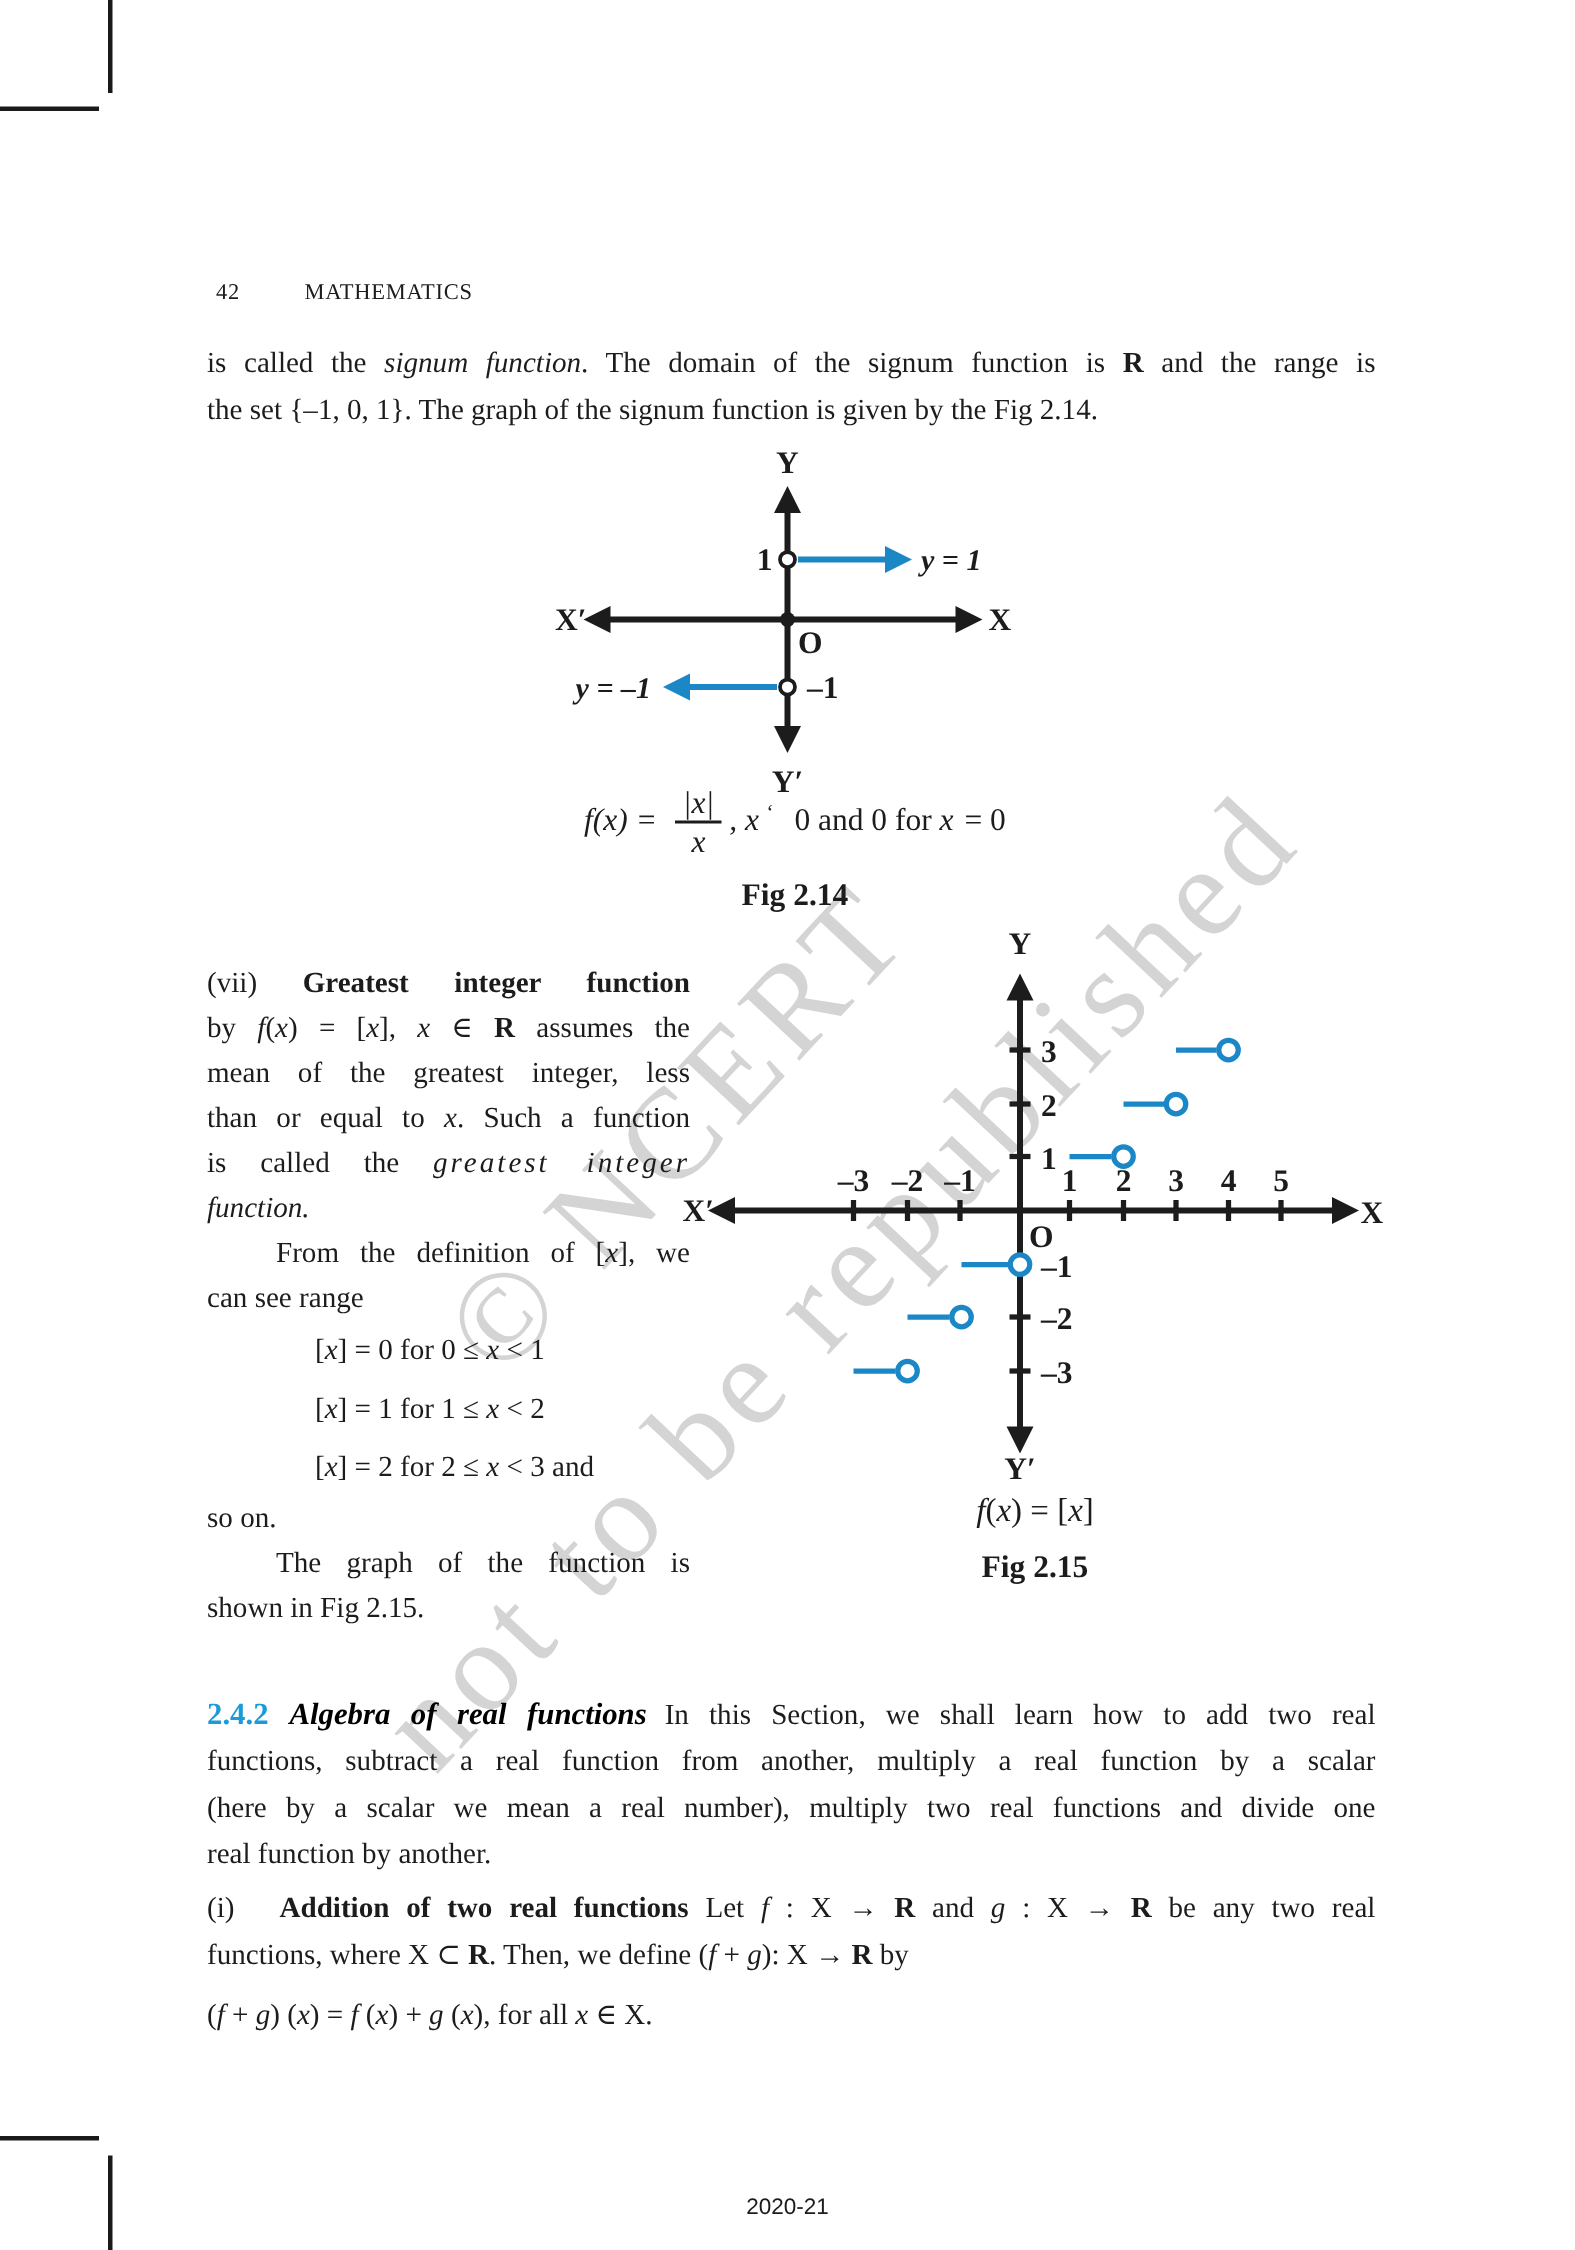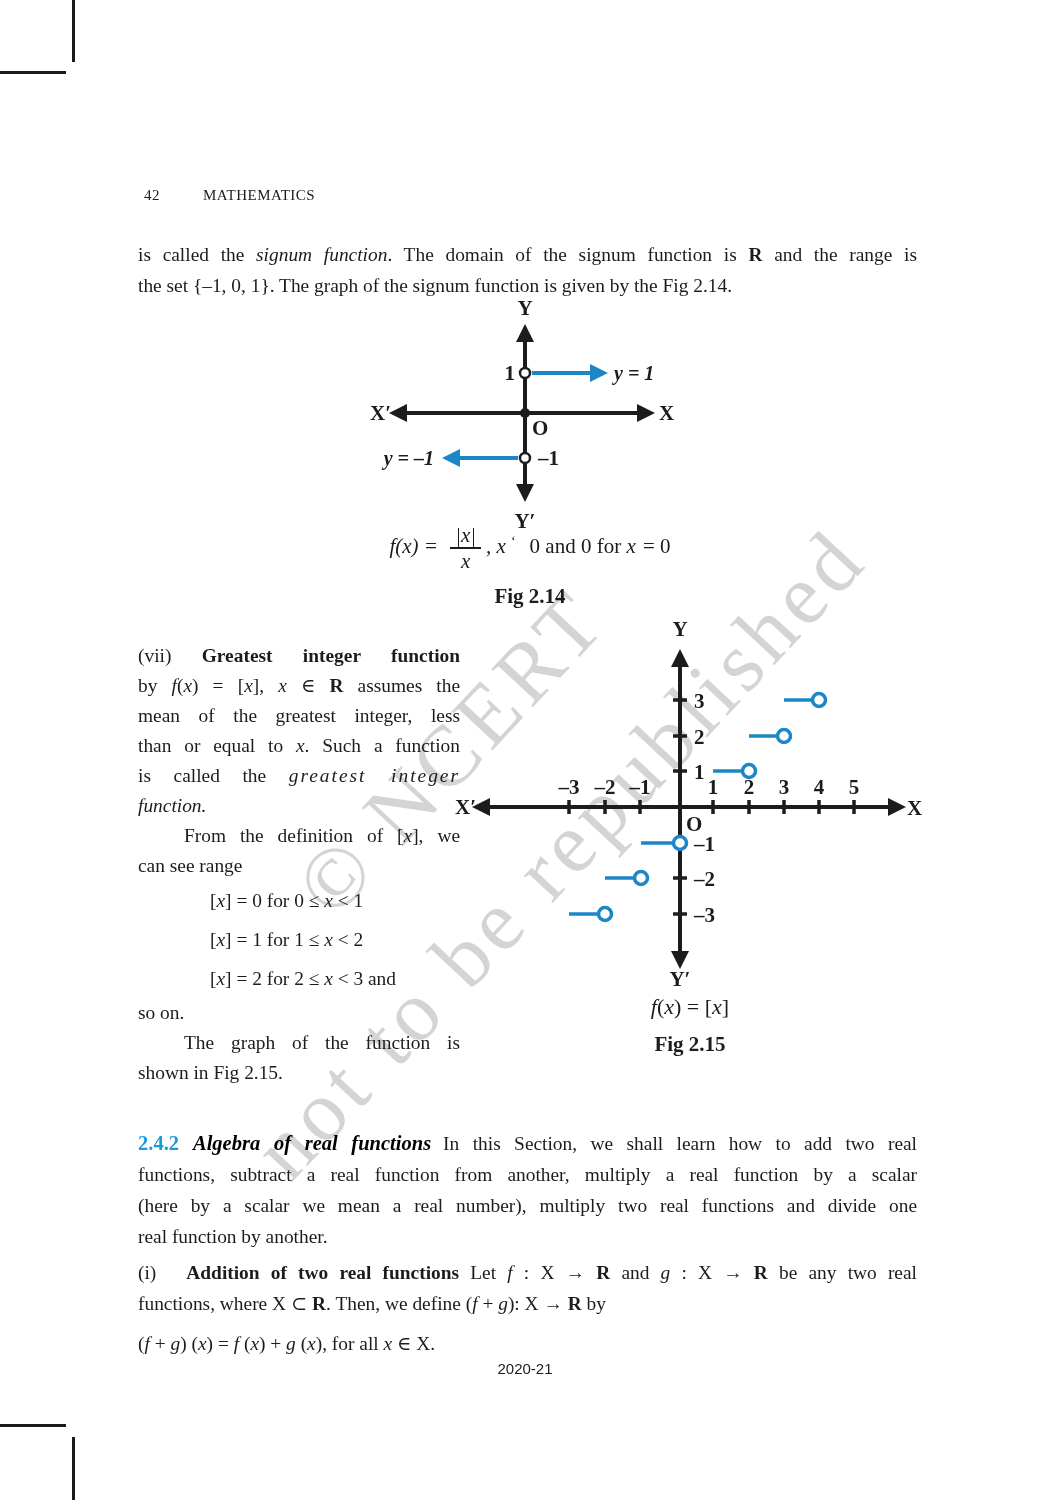--- a/index.html
+++ b/index.html
@@ -30,21 +30,21 @@
   .f214-formula{position:absolute;left:320px;top:524px;width:420px;text-align:center;
                 font-weight:normal;font-size:21px;z-index:2;}
   .f214-formula i{margin-right:2px;}
   .frac{display:inline-block;vertical-align:-15px;text-align:center;margin:0 5px;font-style:italic;}
   .frac .num{display:block;line-height:23px;padding:0 5px;font-size:21px;}
   .frac .den{display:block;border-top:2.5px solid #1c1c1c;line-height:25px;font-size:21px;}
   .neq{font-size:14px;vertical-align:7px;margin:0 14px 0 3px;}
   .figcap{position:absolute;font-weight:bold;font-size:21px;text-align:center;z-index:2;}
   .f215-formula{position:absolute;left:455px;top:994px;width:470px;text-align:center;
                 font-size:22px;z-index:2;}
-  .footer{position:absolute;left:0;top:1360px;width:1050px;text-align:center;z-index:2;
+  .footer{position:absolute;left:0;top:1463px;width:1050px;text-align:center;z-index:2;
           font-family:"Liberation Sans","DejaVu Sans",sans-serif;font-size:15px;}
   svg{z-index:2;}
   svg text{font-family:"Liberation Serif","DejaVu Serif",serif;font-weight:bold;font-size:21px;fill:#1c1c1c;}
   svg text.it{font-style:italic;font-size:20px;}
 </style>
 </head>
 <body>
 
 <div class="page">
 
@@ -55,21 +55,21 @@
 
   <div class="watermark">
     <div>© NCERT</div>
     <div>not to be republished</div>
   </div>
 
   <div class="hdr">
     <span class="num">42</span><span>MATHEMATICS</span>
   </div>
 
-  <div class="blk" style="left:138px;top:239px;width:779px;">
+  <div class="blk" style="left:138px;top:227px;width:779px;">
     <div class="tl jl"><span>is called the </span><i>signum function</i><span>. The domain of the signum function is </span><b>R</b><span> and the range is</span></div>
     <div class="tl">the set {–1, 0, 1}. The graph of the signum function is given by the Fig 2.14.</div>
   </div>
 
   <svg class="abs" style="left:368px;top:297px;" width="310" height="235" viewBox="0 0 310 235">
     <g stroke="#1c1c1c" stroke-width="4">
       <line x1="157" y1="42" x2="157" y2="192"></line>
       <line x1="34" y1="116" x2="272" y2="116"></line>
     </g>
     <g fill="#1c1c1c">

